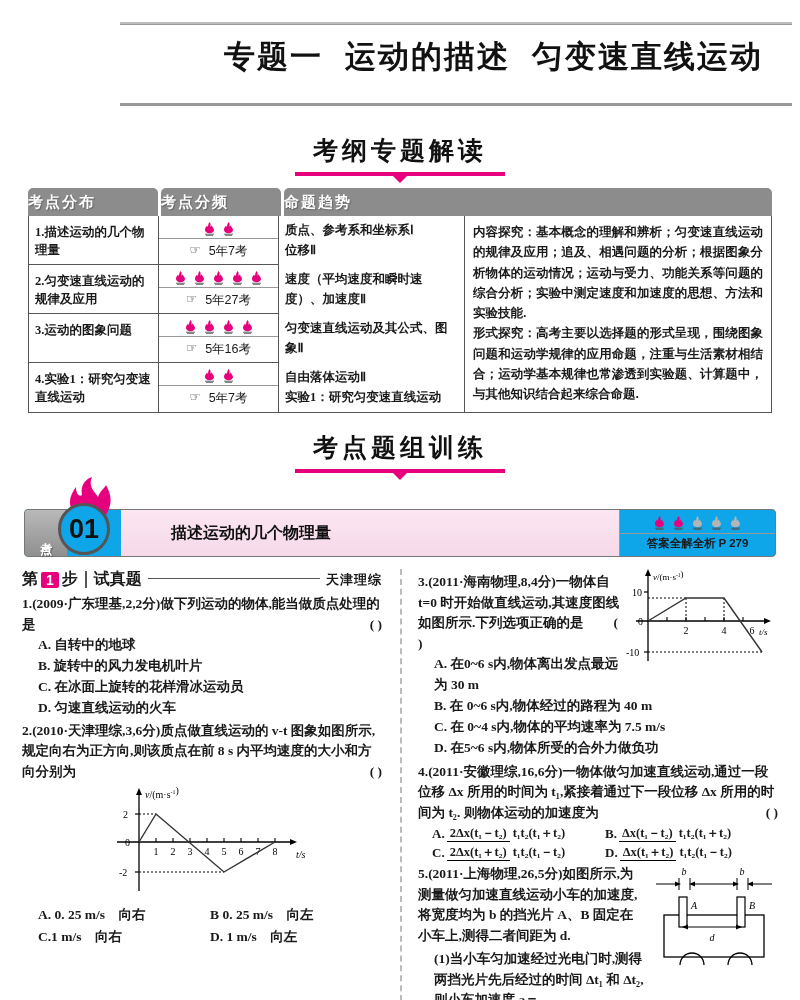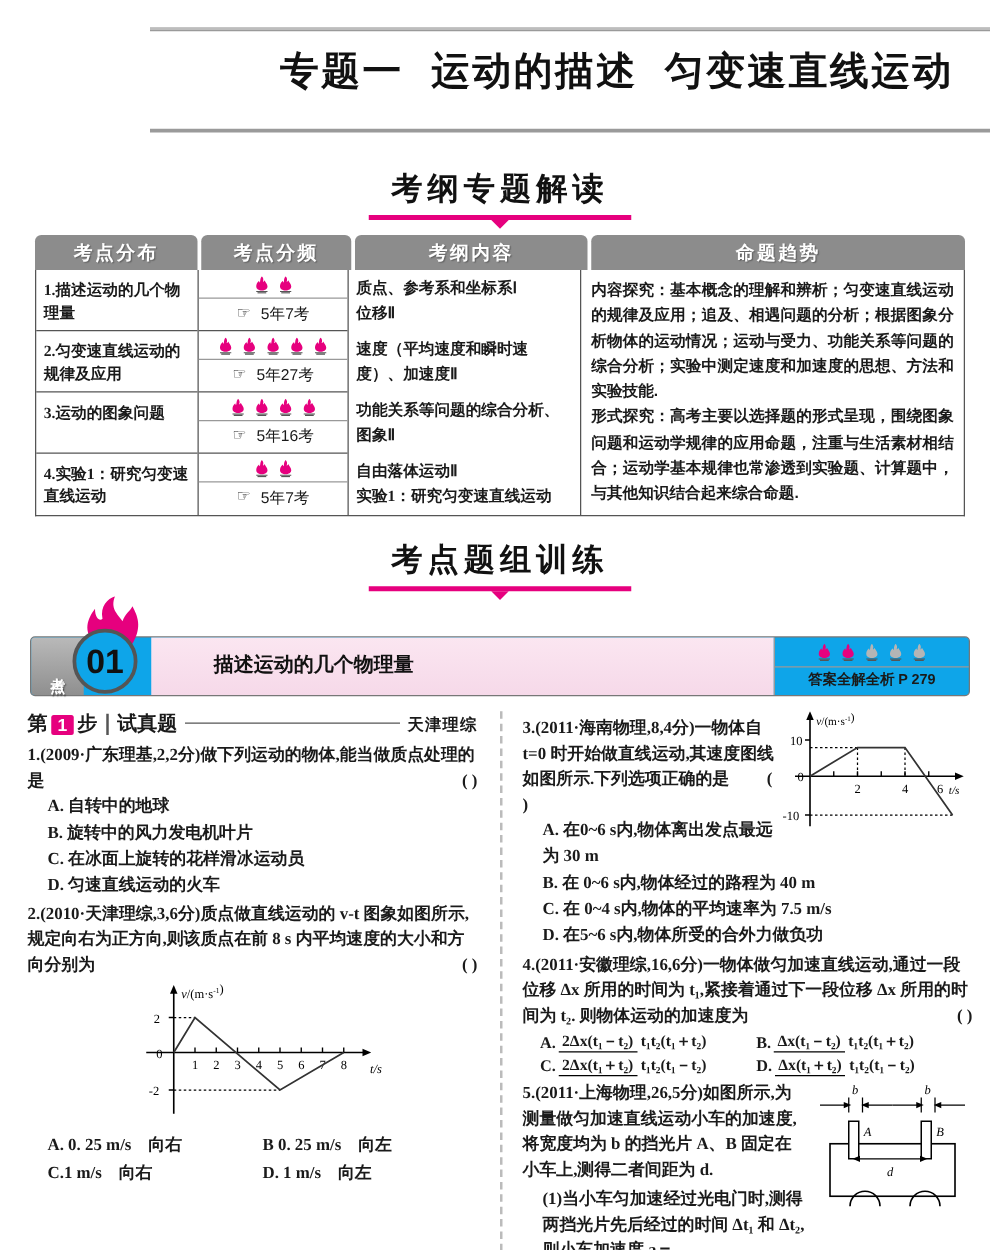--- a/index.html
+++ b/index.html
@@ -68,21 +68,21 @@
     border-right: 7px solid transparent; border-top: 7px solid #e6007e;
   }
 
   
   .tbl-wrap { margin: 12px 28px 0 28px; }
   .tbl-head { display: flex; }
   .th {
     background: #8c8c8c; color: #fff;
     font-family: "Liberation Sans", sans-serif;
     font-weight: bold; font-size: 15px; letter-spacing: 2px;
-    text-align: center; padding: 5px 0 4px;
+    text-align: left; padding: 5px 0 4px;
     border-radius: 5px 5px 0 0; margin-right: 3px;
     text-shadow: 1px 1px 1px rgba(0,0,0,.3);
   }
   .th.c1 { width: 130px; }
   .th.c2 { width: 120px; }
   .th.c3 { width: 186px; }
   .th.c4 { flex: 1; margin-right: 0; }
 
   .tbl-body { display: flex; border: 1px solid #555; border-top: none; }
   .col { border-right: 1px solid #555; }
@@ -218,21 +218,20 @@
   <div class="sec-rule">
     <div class="line"></div>
       <div class="tri"></div>
   </div>
 </div>
 
 <div class="tbl-wrap">
   <div class="tbl-head">
     <div class="th c1">考点分布</div>
     <div class="th c2">考点分频</div>
-    <div class="th c3">考纲内容</div>
     <div class="th c4">命题趋势</div>
   </div>
   <div class="tbl-body">
 
     <div class="col c1">
       <div class="cell-dist">1.描述运动的几个物理量</div>
       <div class="cell-dist">2.匀变速直线运动的规律及应用</div>
       <div class="cell-dist">3.运动的图象问题</div>
       <div class="cell-dist">4.实验1：研究匀变速直线运动</div>
     </div>
@@ -286,21 +285,21 @@
             </svg></span></div>
       <div class="freq-text"><span class="hand">☞</span><span>5年7考</span></div>
     </div>
 
     <div class="col c3">
       <div class="cell-outline">
         <div>质点、参考系和坐标系Ⅰ</div>
         <div>位移Ⅱ</div>
       </div>
       <div class="cell-outline">速度（平均速度和瞬时速度）、加速度Ⅱ</div>
-      <div class="cell-outline">功能关系等问题的综合分析、图象Ⅱ</div>
+      <div class="cell-outline">匀变速直线运动及其公式、图象Ⅱ</div>
       <div class="cell-outline">
         <div>自由落体运动Ⅱ</div>
         <div>实验1：研究匀变速直线运动</div>
       </div>
     </div>
 
     <div class="col c4">
       <div class="cell-trend">
         <p><b>内容探究：</b><span>基本概念的理解和辨析；匀变速直线运动的规律及应用；追及、相遇问题的分析；根据图象分析物体的运动情况；运动与受力、功能关系等问题的综合分析；实验中测定速度和加速度的思想、方法和实验技能.</span></p>
         <p><b>形式探究：</b><span>高考主要以选择题的形式呈现，围绕图象问题和运动学规律的应用命题，注重与生活素材相结合；运动学基本规律也常渗透到实验题、计算题中，与其他知识结合起来综合命题.</span></p>

